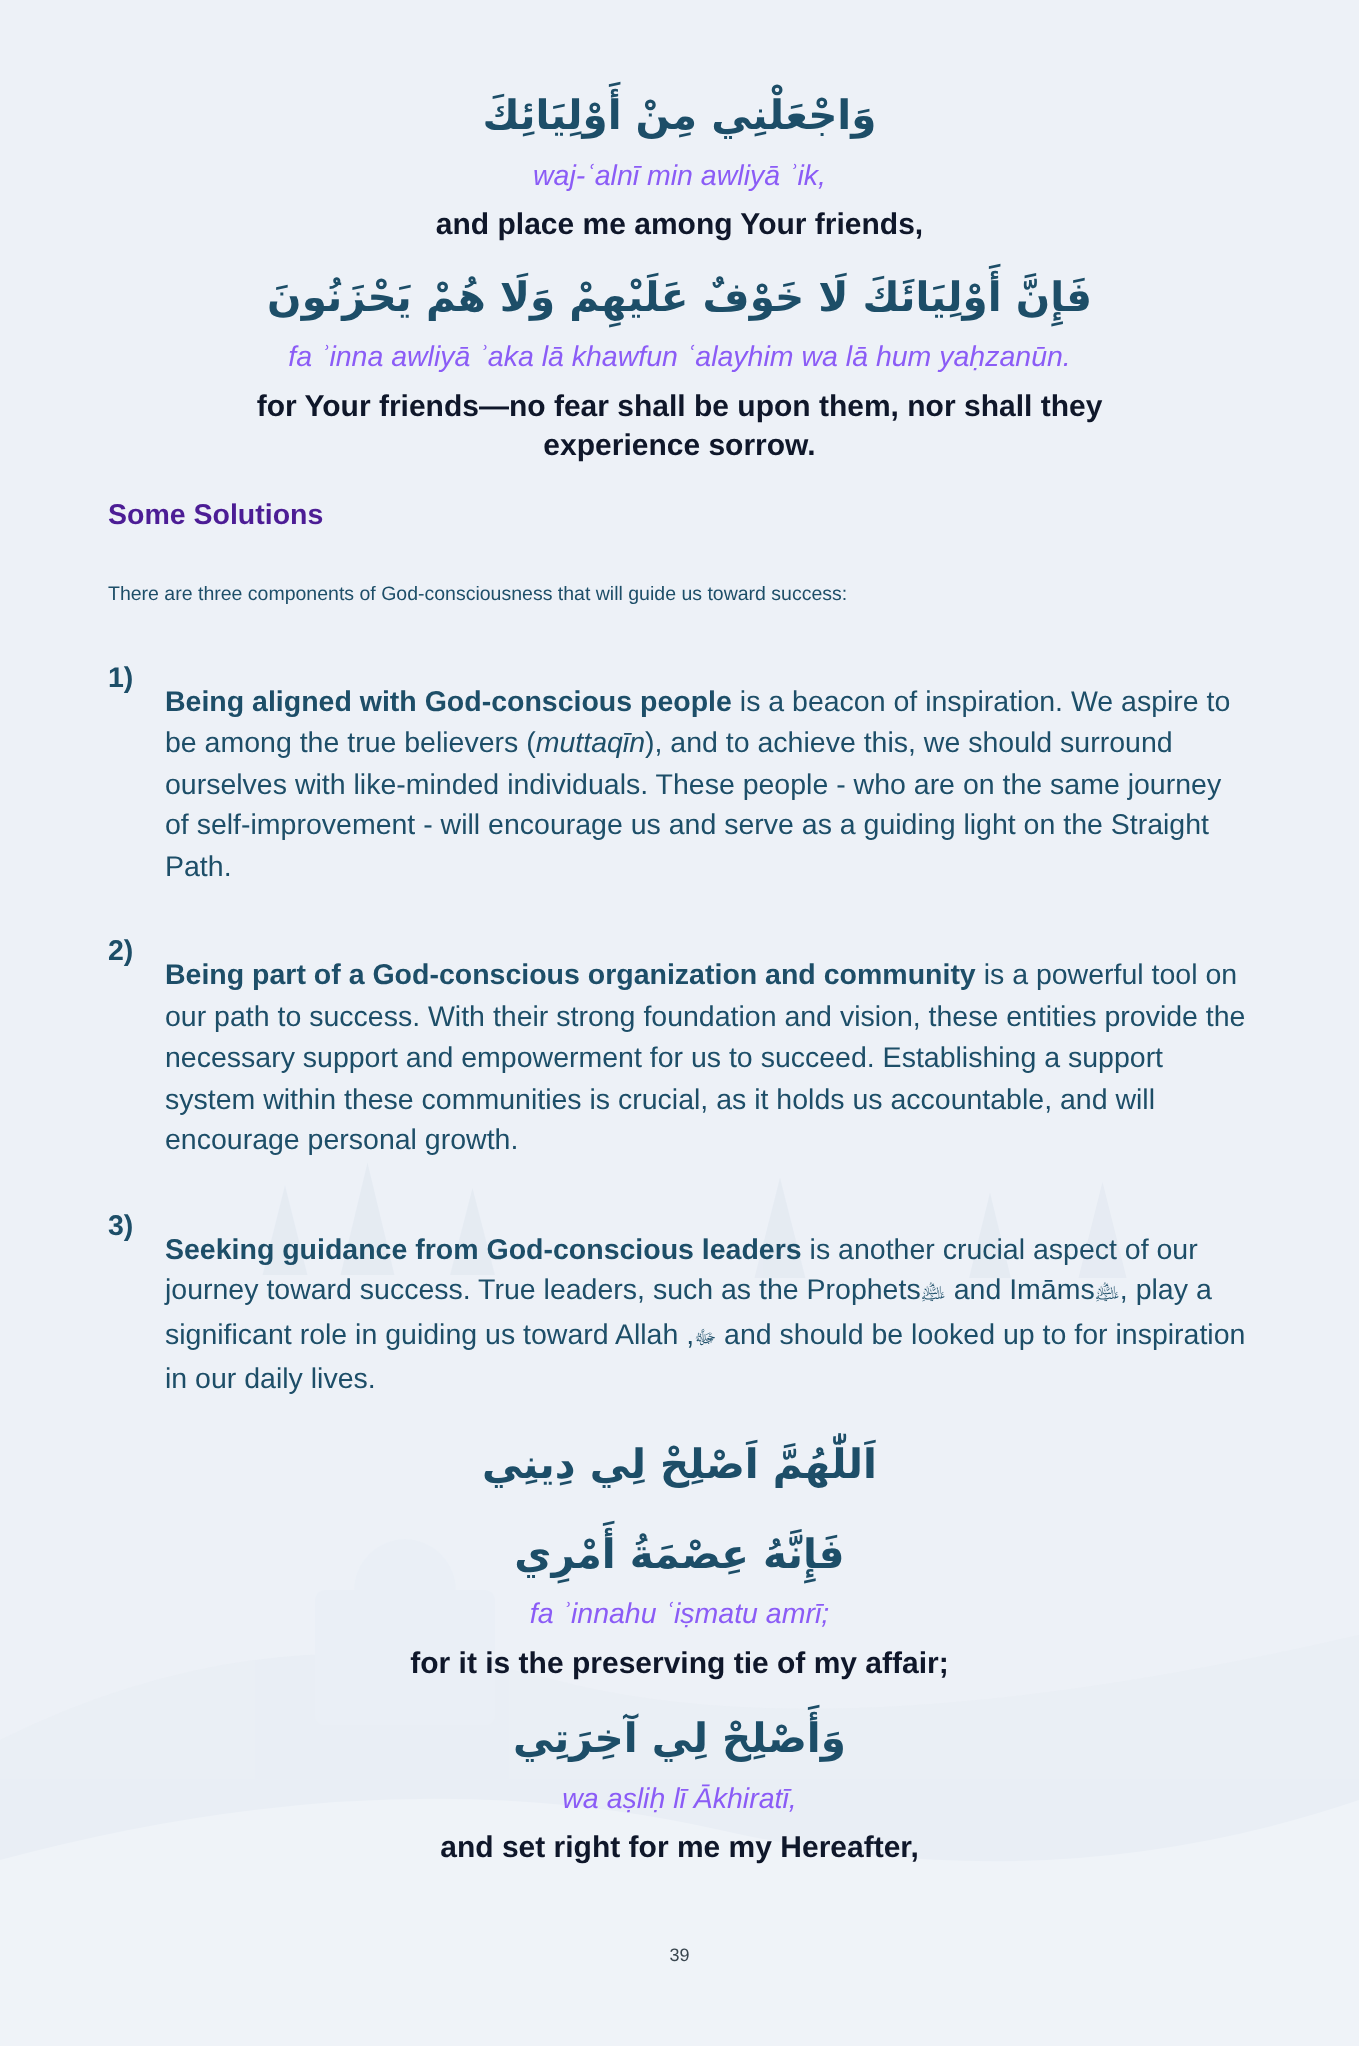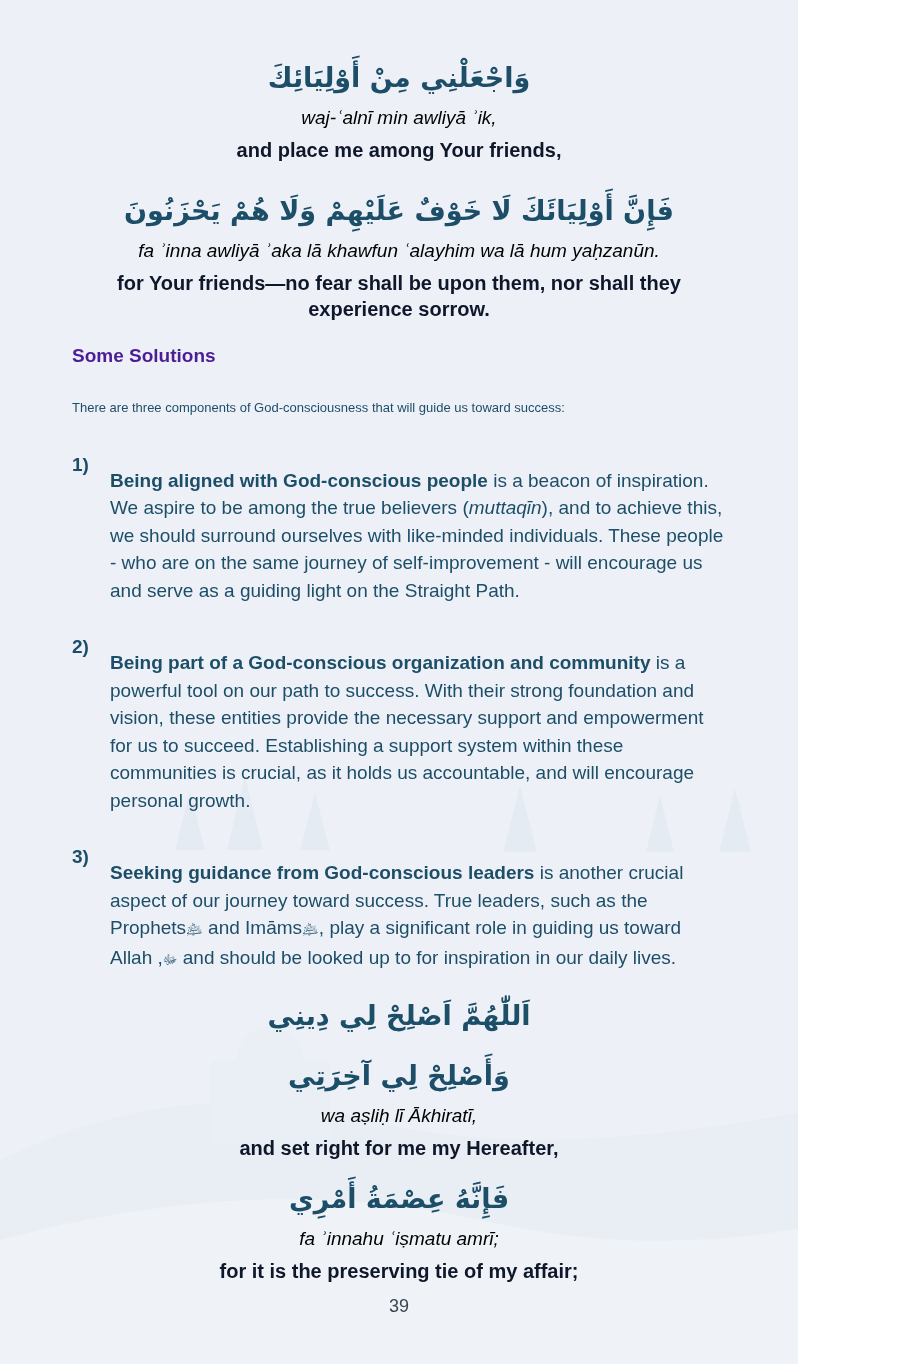--- a/index.html
+++ b/index.html
@@ -1,18 +1,18 @@
 <!DOCTYPE html>
 <html><head>
 <meta charset="utf-8">
 <style>
   html,body{margin:0;padding:0;}
   .page{
     position:relative;
-    width:798px;height:1364px;
+    width:906px;height:1364px;
     background:#edf1f7;
     font-family:"Liberation Sans", sans-serif;
     color:#1d4e68;
     overflow:hidden;
   }
   .watermark{
     position:absolute;inset:0;
     pointer-events:none;
   }
   .content{
@@ -25,31 +25,31 @@
     font-family:"DejaVu Sans", sans-serif;
     font-size:27px; line-height:44px;
     font-weight:700;
     direction:rtl;
     color:#1d4e68;
   }
   .dua .tr{
     font-style:italic;
     font-size:19px; line-height:24px;
     margin-top:6px;
-    color:#000000;
+    color:#8b5cf6;
   }
   .dua .en{
     font-weight:700;
     font-size:20px; line-height:26px;
     margin-top:7px;
     max-width:620px;
     margin-left:auto; margin-right:auto;
     color:#0f172a;
   }
-  .dua + .dua{ margin-top:26px; }
+  .dua + .dua{ margin-top:14px; }
   .section-heading{
     margin-top:22px;
     font-size:19px; line-height:24px;
     font-weight:700;
     color:#4c1d95;
   }
   .intro{
     margin-top:26px;
     font-size:13px; line-height:27.5px;
   }
@@ -68,21 +68,21 @@
   .seg-i{ font-style:italic; }
   .seg-n{ }
   .seg-h{ font-size:13px; font-family:"DejaVu Sans", sans-serif; }
   .bottom-duas{ margin-top:21px; }
   .bottom-duas .dua + .dua{ margin-top:16px; }
   .page-number{
     position:absolute;
     left:0; right:0;
     top:1296px;
     text-align:center;
-    font-size:18px;
+    font-size:12px;
     color:#39464f;
   }
 </style>
 </head>
 <body>
 
 <div class="page">
 
   <svg class="watermark" width="906" height="1364" viewBox="0 0 906 1364" xmlns="http://www.w3.org/2000/svg">
     <g opacity="0.45" fill="#dde5ee">
@@ -138,29 +138,29 @@
 
     </div>
 
     <div class="bottom-duas">
 
       <div class="dua">
         <div class="ar">اَللّٰهُمَّ اَصْلِحْ لِي دِينِي</div>
       </div>
 
       <div class="dua">
+        <div class="ar">فَإِنَّهُ عِصْمَةُ أَمْرِي</div>
+        <div class="tr">fa ʾinnahu ʿiṣmatu amrī;</div>
+        <div class="en">for it is the preserving tie of my affair;</div>
+      </div>
+
+      <div class="dua">
         <div class="ar">وَأَصْلِحْ لِي آخِرَتِي</div>
         <div class="tr">wa aṣliḥ lī Ākhiratī,</div>
         <div class="en">and set right for me my Hereafter,</div>
-      </div>
-
-      <div class="dua">
-        <div class="ar">فَإِنَّهُ عِصْمَةُ أَمْرِي</div>
-        <div class="tr">fa ʾinnahu ʿiṣmatu amrī;</div>
-        <div class="en">for it is the preserving tie of my affair;</div>
       </div>
 
     </div>
 
   </div>
 
   <div class="page-number">39</div>
 
 </div>
 

